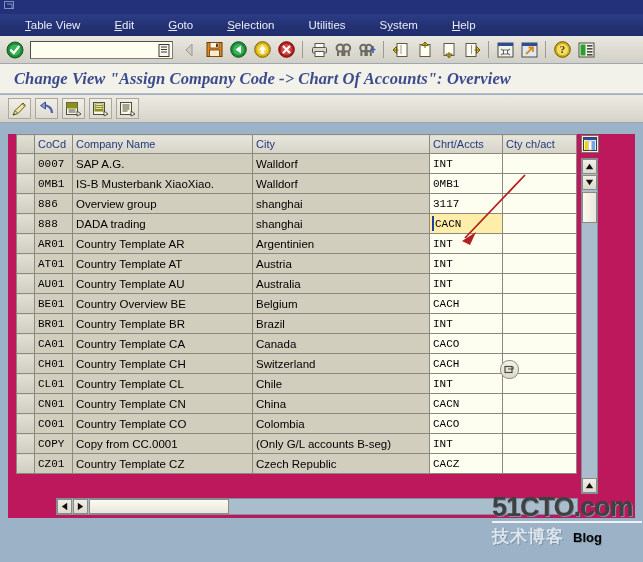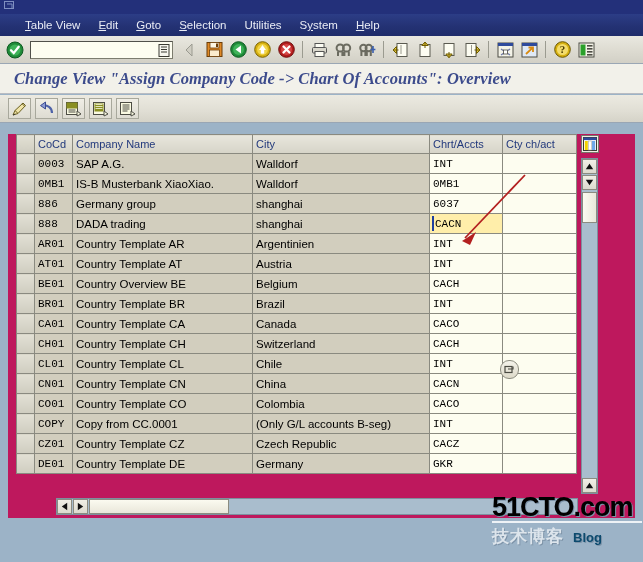--- a/index.html
+++ b/index.html
@@ -39,20 +39,21 @@
   
   .menubar {
     position: absolute;
     left: 0; top: 14px;
     width: 643px; height: 22px;
     background: linear-gradient(to bottom, #2c3d86 0%, #243274 55%, #1f2c6a 100%);
     display: flex;
     align-items: center;
     padding-left: 16px;
     box-sizing: border-box;
+    gap: 16px;
   }
   .menu-item {
     color: #e9ecf5;
     font-size: 11.5px;
     padding: 2px 9px;
     white-space: nowrap;
     cursor: default;
   }
   .menu-item .acc { text-decoration: underline; }
 
@@ -299,39 +300,39 @@
   .watermark {
     position: absolute;
     left: 492px; top: 494px;
     width: 150px; height: 62px;
     z-index: 8;
   }
   .wm-main {
     font-family: "Liberation Sans", sans-serif;
     font-weight: bold;
     font-size: 27px;
-    color: #000000;
+    color: #404040;
     letter-spacing: -1px;
     text-shadow: 1px 1px 0 #7d93a8;
     line-height: 26px;
   }
   .wm-sub {
     font-family: "DejaVu Sans", sans-serif;
     font-weight: bold;
     font-size: 17px;
     color: #dde5ec;
     text-shadow: 1px 1px 0 #7d93a8;
     letter-spacing: 1px;
     display: inline-block;
   }
   .wm-blog {
     font-family: "Liberation Sans", sans-serif;
     font-weight: bold;
     font-size: 13px;
-    color: #0c4a6e;
+    color: #000000;
     text-shadow: 1px 1px 0 #7d93a8;
     margin-left: 6px;
   }
   .wm-rule {
     height: 2px;
     background: #eef2f6;
     margin: 1px 0 2px 0;
   }
 </style>
 </head>
@@ -586,40 +587,40 @@
           <th>CoCd</th>
           <th>Company Name</th>
           <th>City</th>
           <th>Chrt/Accts</th>
           <th>Cty ch/act</th>
         </tr>
       </thead>
       <tbody id="grid-body">
           <tr>
             <td class="selcol"></td>
-            <td class="ro">0003</td>
+            <td class="ro">0007</td>
             <td class="ro prop">SAP A.G.</td>
             <td class="ro prop">Walldorf</td>
             <td class="rw">INT</td>
             <td class="rw"></td>
           </tr>
           <tr>
             <td class="selcol"></td>
             <td class="ro">0MB1</td>
             <td class="ro prop">IS-B Musterbank XiaoXiao.</td>
             <td class="ro prop">Walldorf</td>
             <td class="rw">0MB1</td>
             <td class="rw"></td>
           </tr>
           <tr>
             <td class="selcol"></td>
             <td class="ro">886</td>
-            <td class="ro prop">Germany group</td>
+            <td class="ro prop">Overview group</td>
             <td class="ro prop">shanghai</td>
-            <td class="rw">6037</td>
+            <td class="rw">3117</td>
             <td class="rw"></td>
           </tr>
           <tr>
             <td class="selcol"></td>
             <td class="ro">888</td>
             <td class="ro prop">DADA trading</td>
             <td class="ro prop">shanghai</td>
             <td class="rw active"><span class="caret"></span><span>CACN</span></td>
             <td class="rw"></td>
           </tr>
@@ -634,20 +635,28 @@
           <tr>
             <td class="selcol"></td>
             <td class="ro">AT01</td>
             <td class="ro prop">Country Template AT</td>
             <td class="ro prop">Austria</td>
             <td class="rw">INT</td>
             <td class="rw"></td>
           </tr>
           <tr>
             <td class="selcol"></td>
+            <td class="ro">AU01</td>
+            <td class="ro prop">Country Template AU</td>
+            <td class="ro prop">Australia</td>
+            <td class="rw">INT</td>
+            <td class="rw"></td>
+          </tr>
+          <tr>
+            <td class="selcol"></td>
             <td class="ro">BE01</td>
             <td class="ro prop">Country Overview BE</td>
             <td class="ro prop">Belgium</td>
             <td class="rw">CACH</td>
             <td class="rw"></td>
           </tr>
           <tr>
             <td class="selcol"></td>
             <td class="ro">BR01</td>
             <td class="ro prop">Country Template BR</td>
@@ -702,28 +711,20 @@
             <td class="ro prop">(Only G/L accounts B-seg)</td>
             <td class="rw">INT</td>
             <td class="rw"></td>
           </tr>
           <tr>
             <td class="selcol"></td>
             <td class="ro">CZ01</td>
             <td class="ro prop">Country Template CZ</td>
             <td class="ro prop">Czech Republic</td>
             <td class="rw">CACZ</td>
-            <td class="rw"></td>
-          </tr>
-          <tr>
-            <td class="selcol"></td>
-            <td class="ro">DE01</td>
-            <td class="ro prop">Country Template DE</td>
-            <td class="ro prop">Germany</td>
-            <td class="rw">GKR</td>
             <td class="rw"></td>
           </tr>
         </tbody>
     </table>
 
     <div class="f4btn">
       <svg width="11" height="11" viewBox="0 0 11 11">
         <rect x="1" y="2.5" width="7" height="6" fill="none" stroke="#4a4a42" stroke-width="1.2"></rect>
         <path d="M4 5 h5 v-2.5" fill="none" stroke="#4a4a42" stroke-width="1.2"></path>
       </svg>

